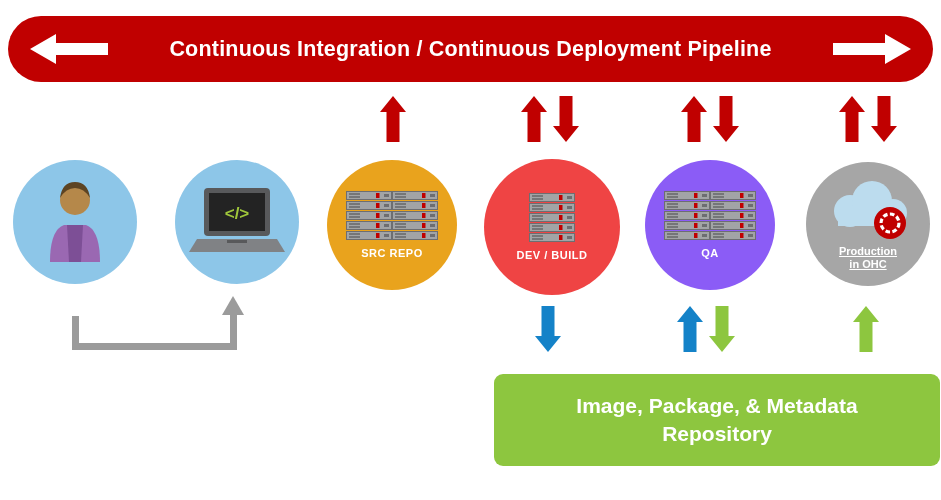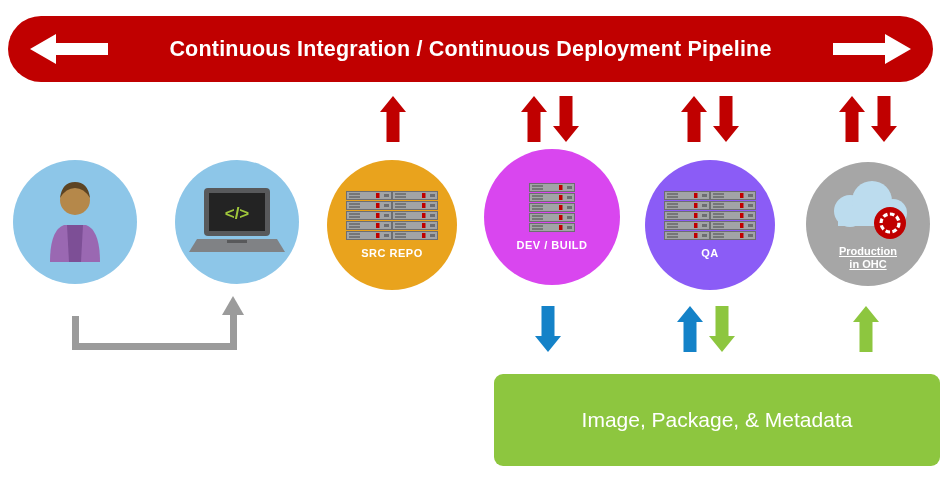--- a/index.html
+++ b/index.html
@@ -25,21 +25,21 @@
 
   
   .node{
     position:absolute;border-radius:50%;
     display:flex;flex-direction:column;align-items:center;justify-content:center;
     text-align:center;
   }
   .node-developer   {left:13px;  top:160px; width:124px;height:124px;background:#8dc6e8;}
   .node-workstation {left:175px; top:160px; width:124px;height:124px;background:#8dc6e8;}
   .node-src-repo    {left:327px; top:160px; width:130px;height:130px;background:#e9a31d;}
-  .node-dev-build   {left:484px; top:149px; width:136px;height:136px;background:#d946ef;}
+  .node-dev-build   {left:484px; top:159px; width:136px;height:136px;background:#ef4444;}
   .node-qa          {left:645px; top:160px; width:130px;height:130px;background:#8b5cf6;}
   .node-production  {left:806px; top:162px; width:124px;height:124px;background:#a6a6a6;}
   .node-label{
     color:#fff;font-weight:bold;font-size:11px;letter-spacing:.5px;margin-top:7px;
   }
   .node-label-small{color:#fff;font-weight:bold;font-size:11px;line-height:13px;margin-top:2px;text-decoration:underline;}
   .node svg{display:block;}
 
   
   .varrow{position:absolute;width:26px;height:46px;}
@@ -69,21 +69,21 @@
     position:absolute;left:222px;top:296px;width:0;height:0;
     border-left:11px solid transparent;border-right:11px solid transparent;
     border-bottom:19px solid #9b9b9b;
   }
 
   
   .repo-box{
     position:absolute;left:494px;top:374px;width:446px;height:92px;
     background:#8dc63f;border-radius:9px;
     display:flex;flex-direction:column;align-items:center;justify-content:center;
-    color:#fff;font-weight:normal;font-size:21px;line-height:28px;text-align:center;
+    color:#fff;font-weight:bold;font-size:21px;line-height:28px;text-align:center;
   }
 
   .defs-holder{position:absolute;width:0;height:0;overflow:hidden;}
 </style>
 </head>
 <body>
 
 <div class="canvas">
 
   <svg class="defs-holder" aria-hidden="true">
@@ -247,15 +247,16 @@
       </svg>
     </div>
   <div class="varrow green arrow-prod-repo-up">
       <svg width="26" height="46" viewBox="0 0 26 46">
         <use href="#arrow-up-shape"></use>
       </svg>
     </div>
 
   <div class="repo-box">
     <div>Image, Package, &amp; Metadata</div>
+    <div>Repository</div>
   </div>
 
 </div>
 
 </body></html>

